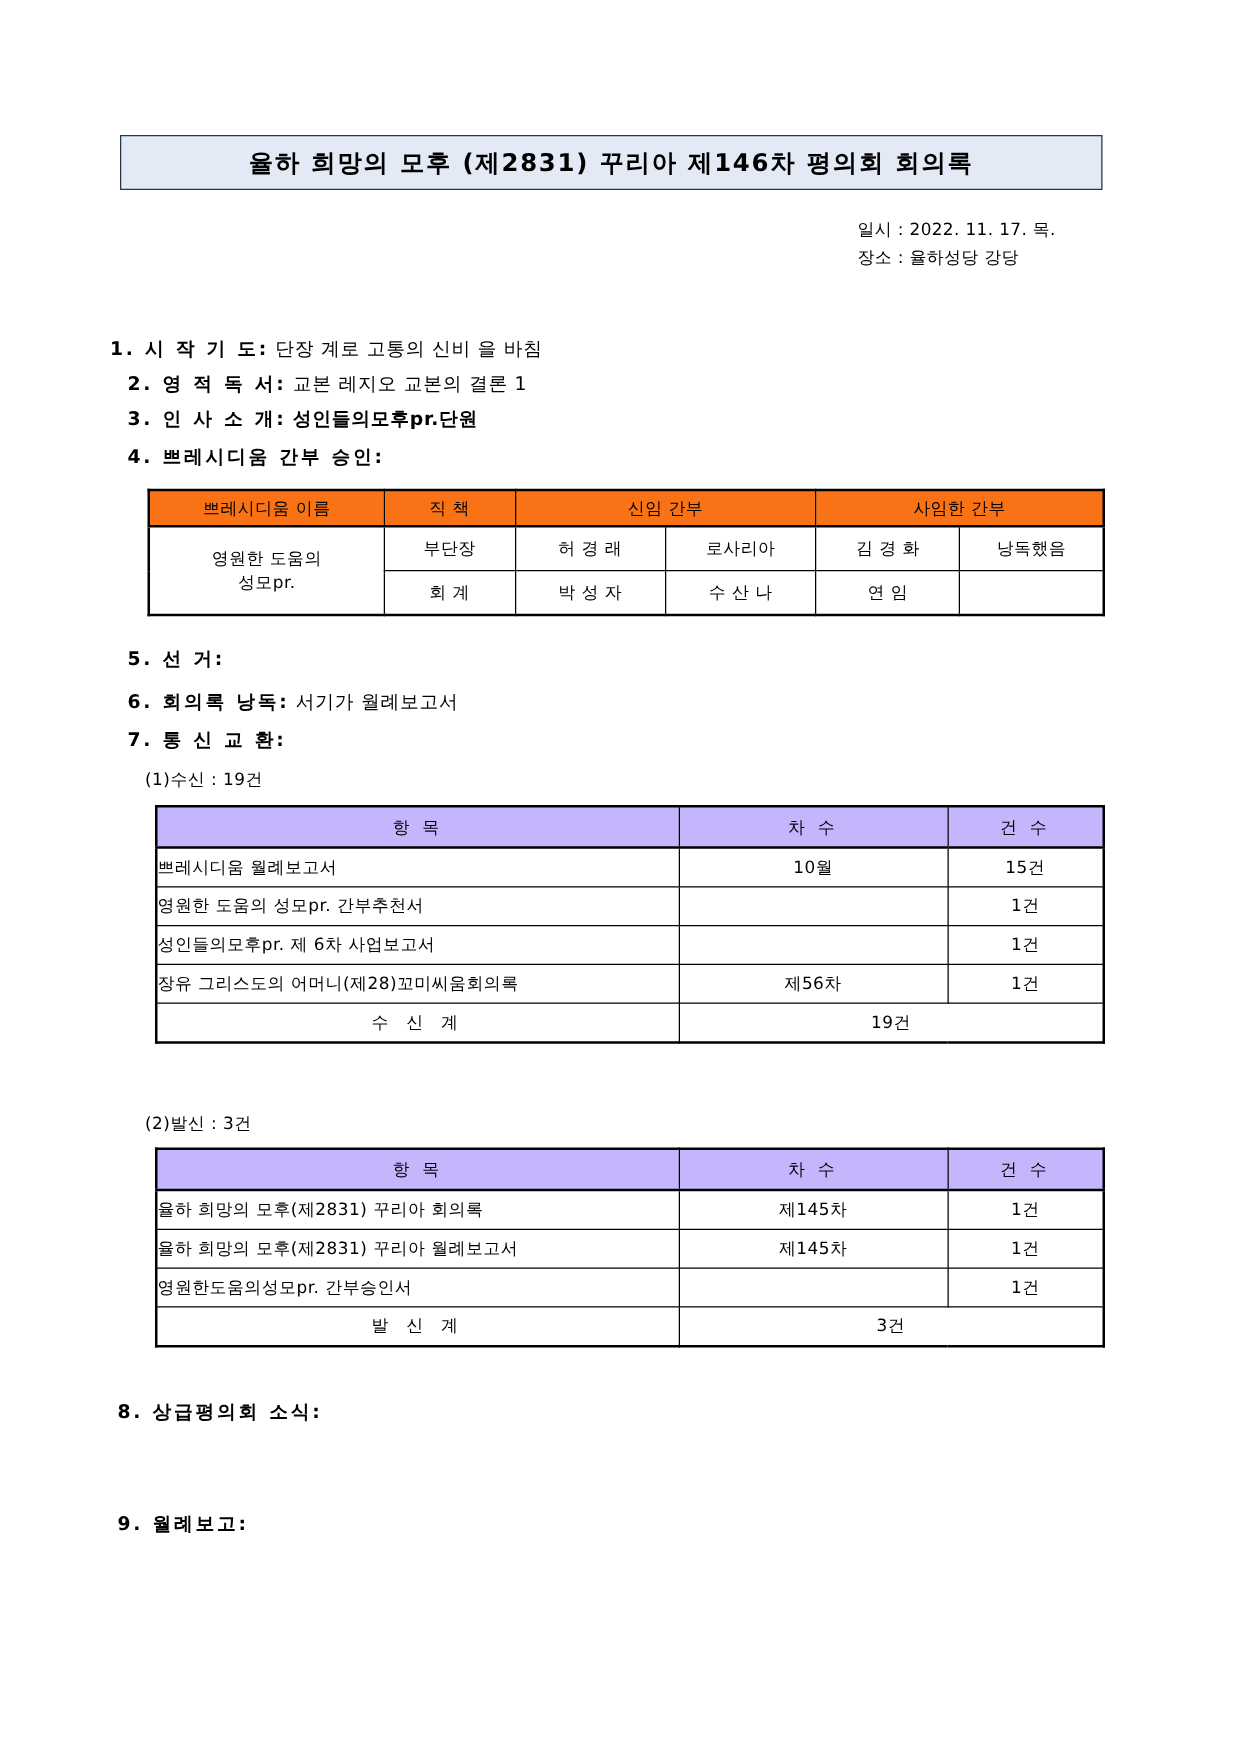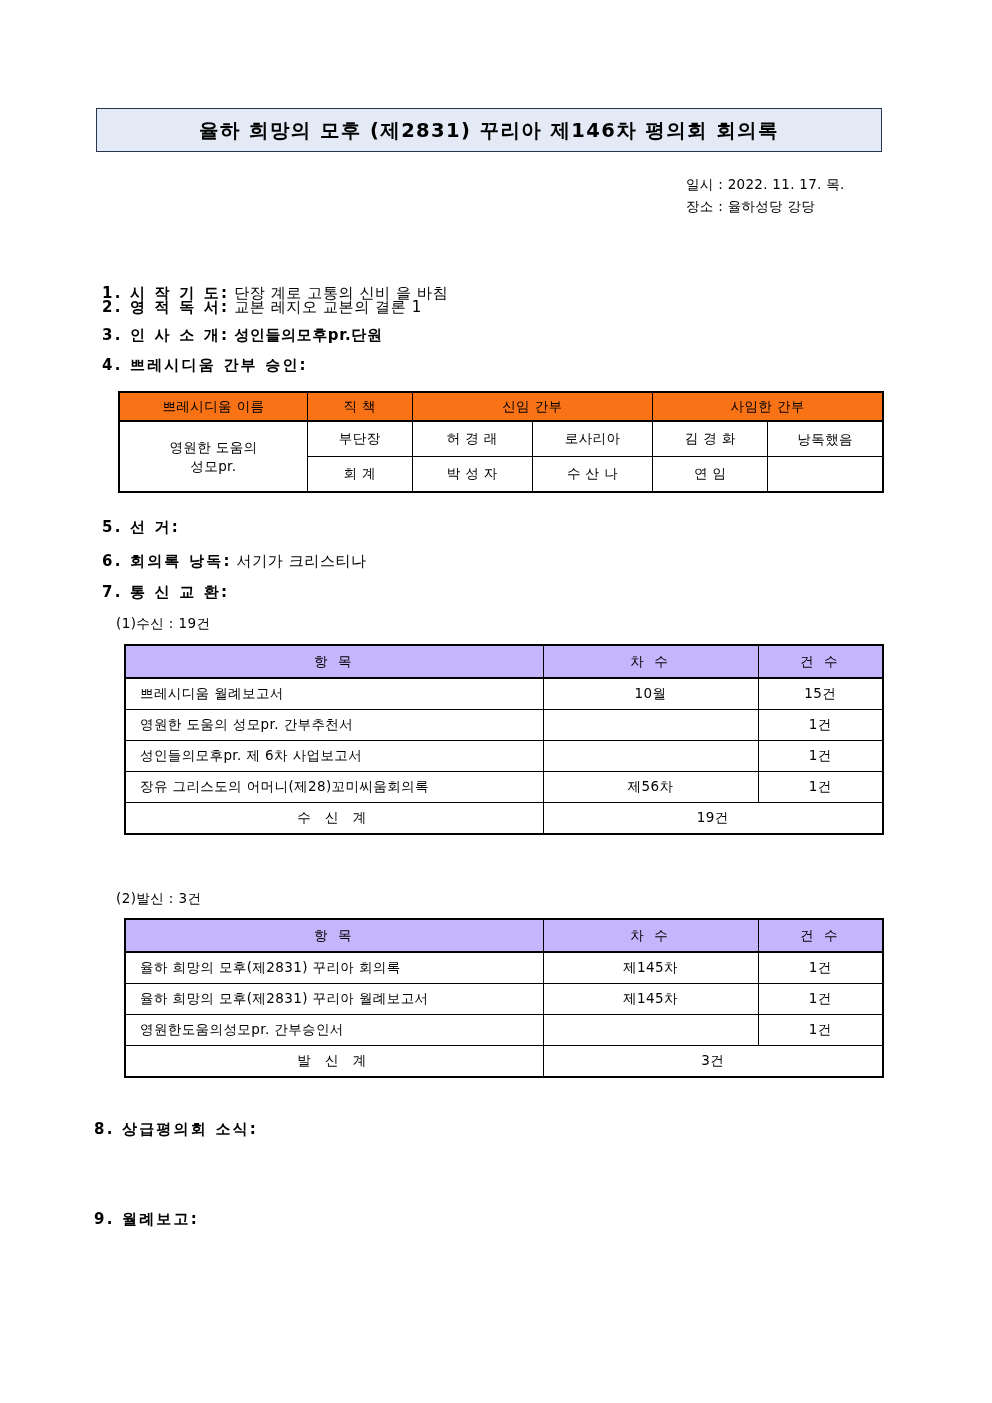--- a/index.html
+++ b/index.html
@@ -110,21 +110,20 @@
   
   .corr-table th {
     height: 31px;
     background: #c4b5fd;
     border-bottom: 2px solid #000;
     letter-spacing: 3px;
   }
   .corr-table td { height: 30px; }
   .corr-table td.item-col {
     text-align: left;
-    padding-left: 14px;
     letter-spacing: 0.4px;
   }
   .corr-table td.two-line {
     height: 46px;
     line-height: 21px;
   }
   .corr-table td.total-label { letter-spacing: 5px; }
 
   #received-table { left: 124px; top: 644px; width: 758px; }
   #sent-table     { left: 124px; top: 918px; width: 758px; }
@@ -136,21 +135,21 @@
 
   <div class="title-box">
     <span class="title-text">율하 희망의 모후 (제2831) 꾸리아 제146차  평의회 회의록</span>
   </div>
 
   <div class="meta">
     <div>일시 : 2022. 11. 17. 목.</div>
     <div>장소 : 율하성당 강당</div>
   </div>
 
-  <div class="item" style="left:102px; top:270px;margin-top:14px;">
+  <div class="item" style="left:88px; top:270px;">
     <span class="lbl">1. 시 작 기 도:</span>
     <span class="val">단장 계로 고통의 신비 을 바침</span>
   </div>
   <div class="item" style="left:102px; top:298px;">
     <span class="lbl">2. 영 적 독 서:</span>
     <span class="val">교본  레지오 교본의 결론 1</span>
   </div>
   <div class="item item-strong" style="left:102px; top:326px;">
     <span class="lbl">3. 인 사 소 개:</span>
     <span class="val">성인들의모후pr.단원</span>
@@ -193,21 +192,21 @@
         <td></td>
       </tr>
     </tbody>
   </table>
 
   <div class="item" style="left:102px; top:518px;">
     <span class="lbl">5. 선      거:</span>
   </div>
   <div class="item" style="left:102px; top:552px;">
     <span class="lbl">6. 회의록 낭독:</span>
-    <span class="val">서기가 크리스티나</span>
+    <span class="val">서기가 월례보고서</span>
   </div>
   <div class="item" style="left:102px; top:583px;">
     <span class="lbl">7. 통 신 교 환:</span>
   </div>
 
   <div class="subitem" style="left:116px; top:615px;">(1)수신 :  19건</div>
 
   <table class="outer corr-table" id="received-table">
     <colgroup>
       <col style="width:418px">

